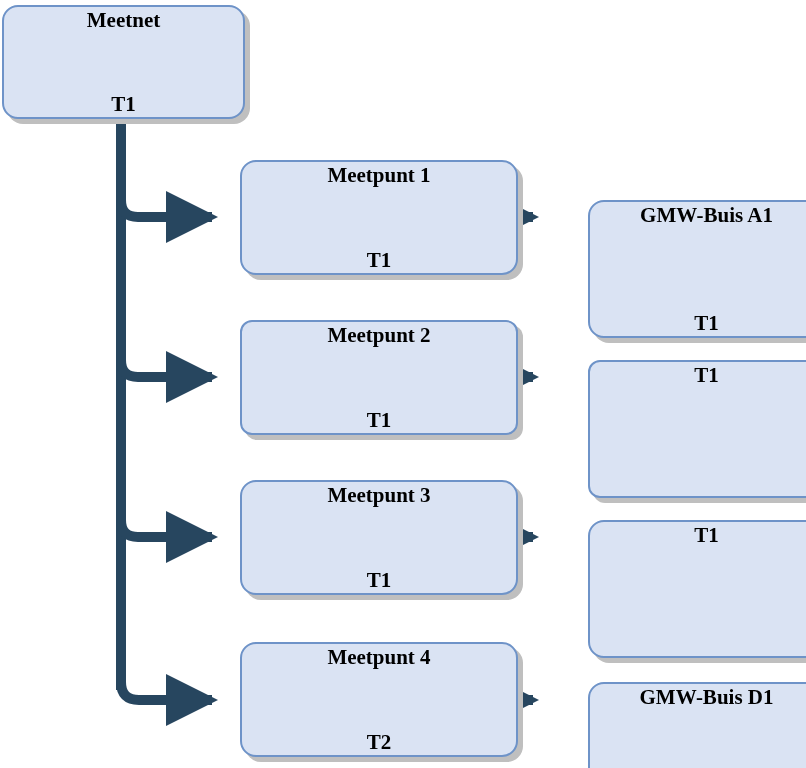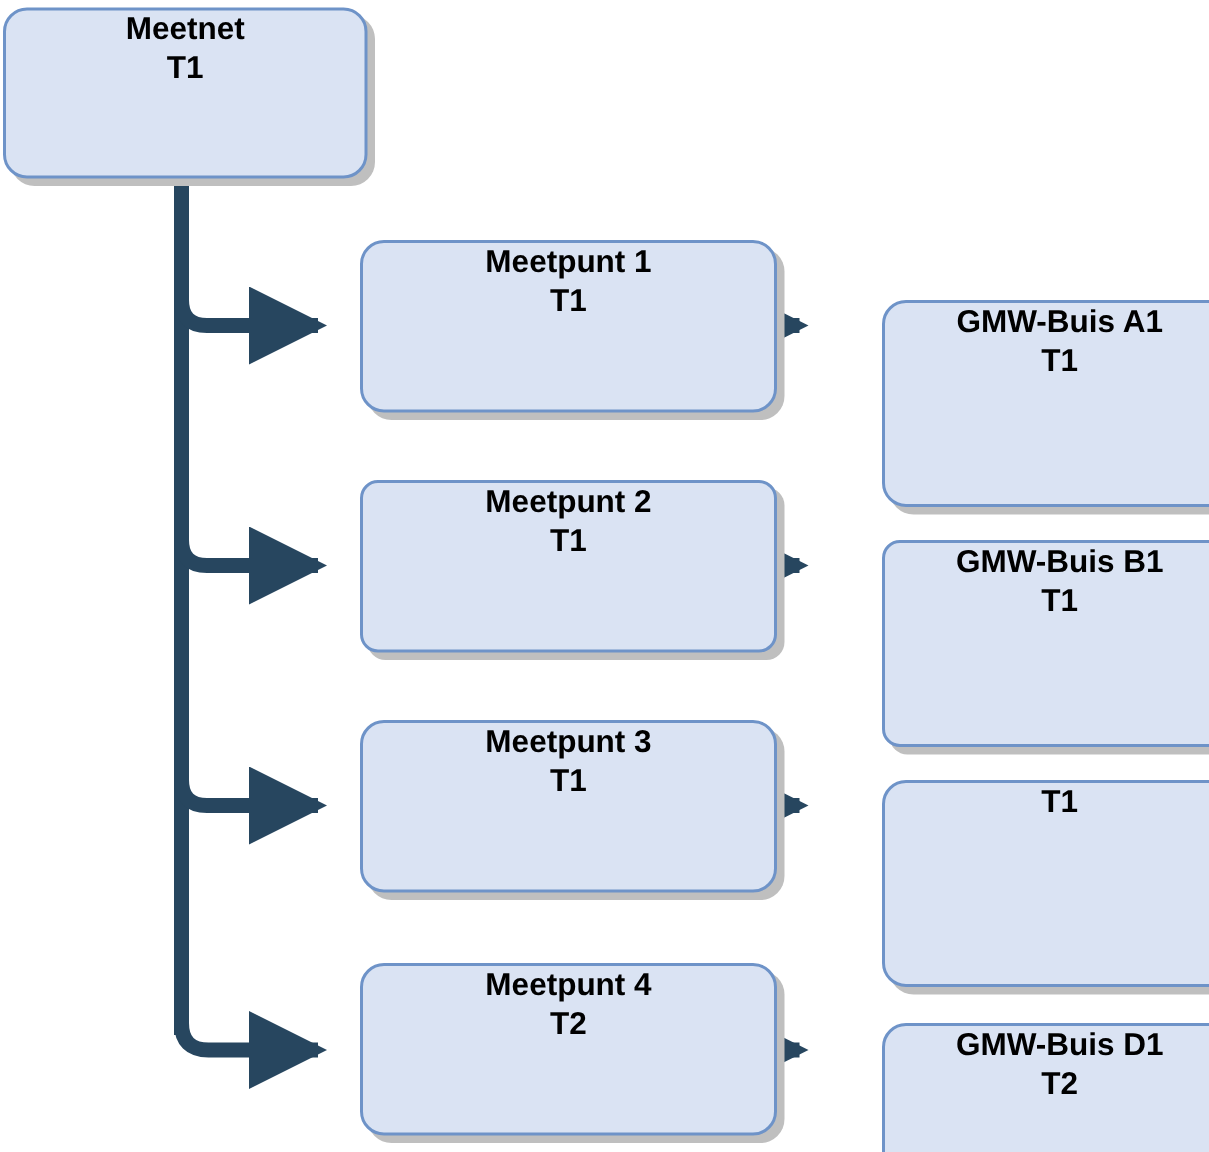--- a/index.html
+++ b/index.html
@@ -28,22 +28,23 @@
   .node {
     position: absolute;
     box-sizing: border-box;
     background: #DAE3F3;
     border: 2px solid #6E93C8;
     border-radius: 16px;
     box-shadow: 5px 5px 0 0 #BFBFBF;
     display: flex;
     flex-direction: column;
     align-items: center;
-    justify-content: flex-start;
+    justify-content: space-between;
     z-index: 2;
+    font-family: Liberation Serif, serif;
   }
   .node .line1,
   .node .line2 {
     font-size: 21px;
     font-weight: bold;
     color: #000000;
     line-height: 26px;
     text-align: center;
     white-space: nowrap;
   }
@@ -114,21 +115,20 @@
   <div class="node col-gmw row-1">
     <span class="line1">GMW-Buis A1</span>
     <span class="line2">T1</span>
   </div>
 
   <div class="node col-meetpunt row-2">
     <span class="line1">Meetpunt 2</span>
     <span class="line2">T1</span>
   </div>
   <div class="node col-gmw row-2">
-    <span class="line1">GMW-Buis B1</span>
     <span class="line2">T1</span>
   </div>
 
   <div class="node col-meetpunt row-3">
     <span class="line1">Meetpunt 3</span>
     <span class="line2">T1</span>
   </div>
   <div class="node col-gmw row-3">
     <span class="line2">T1</span>
   </div>

